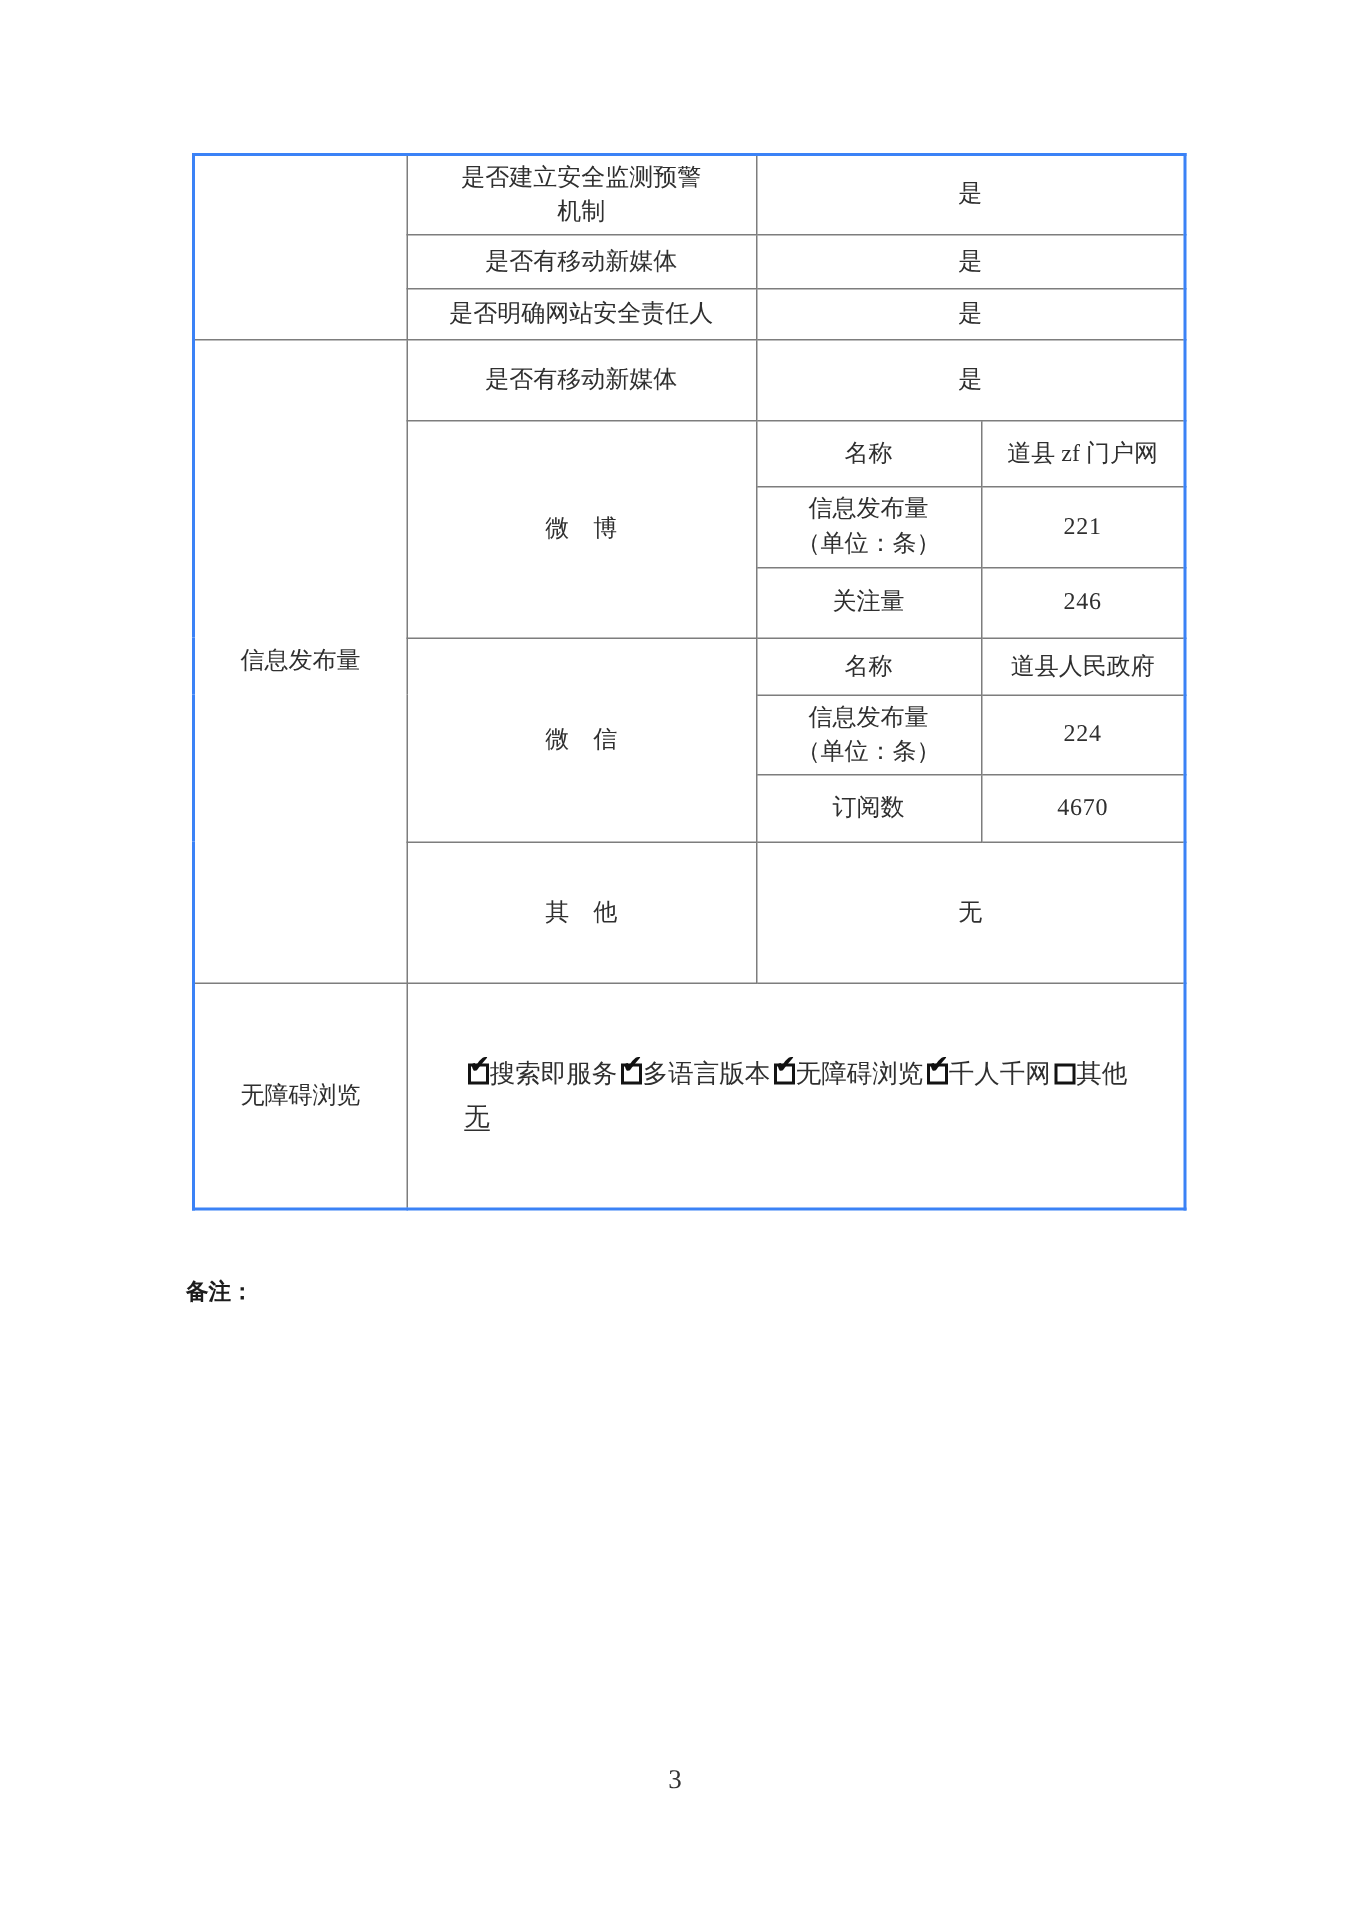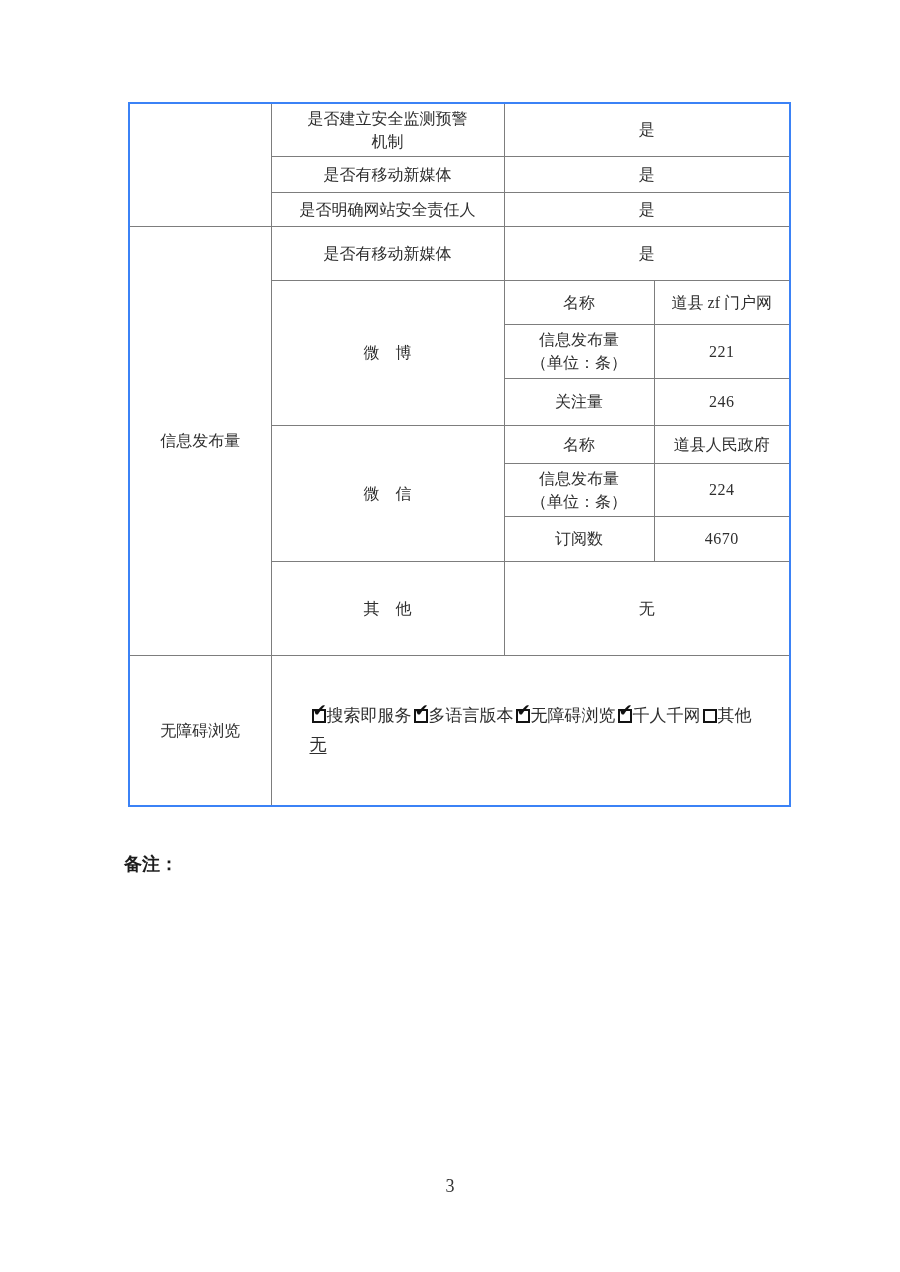--- a/index.html
+++ b/index.html
@@ -57,21 +57,21 @@
     font-weight: bold;
     color: #111111;
     font-family: "DejaVu Sans", sans-serif;
     line-height: 17px;
   }
   .other-line { display: block; }
   .underlined { text-decoration: underline; text-underline-offset: 3px; }
   .notes {
     position: absolute;
     left: 124px; top: 852px;
-    font-size: 18px;
+    font-size: 15px;
     font-weight: bold;
     color: #1c1c1c;
   }
   .pagenum {
     position: absolute;
     left: 0; top: 1176px;
     width: 900px;
     text-align: center;
     font-size: 18px;
     color: #333333;

